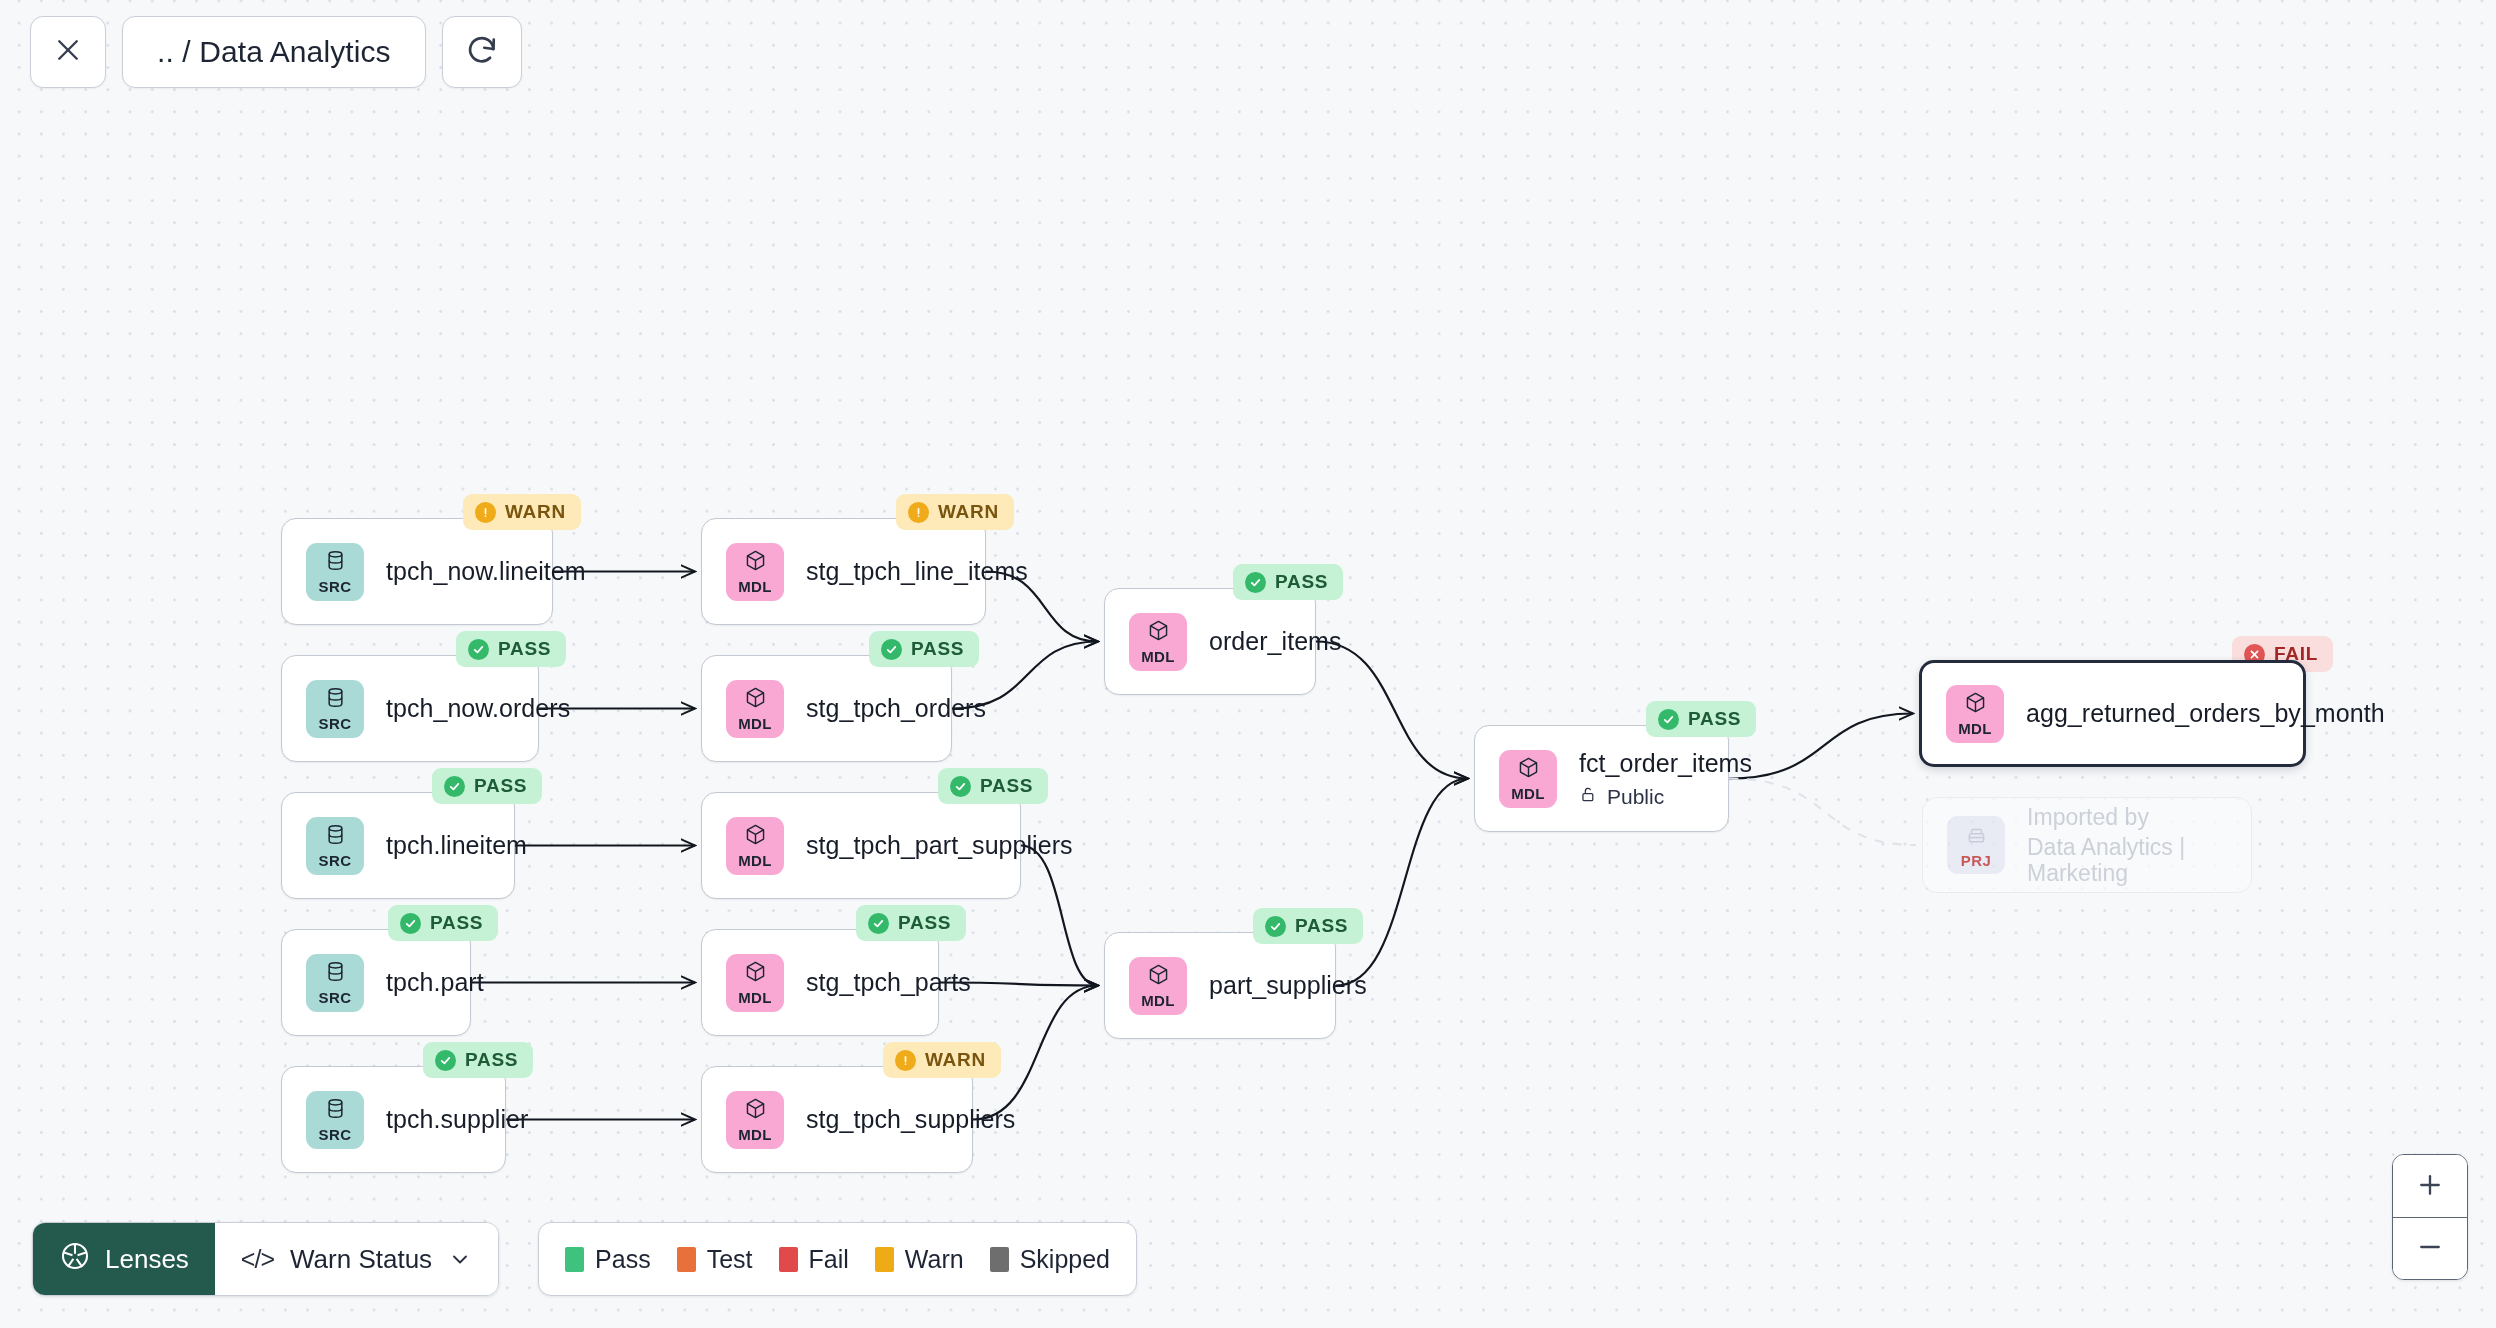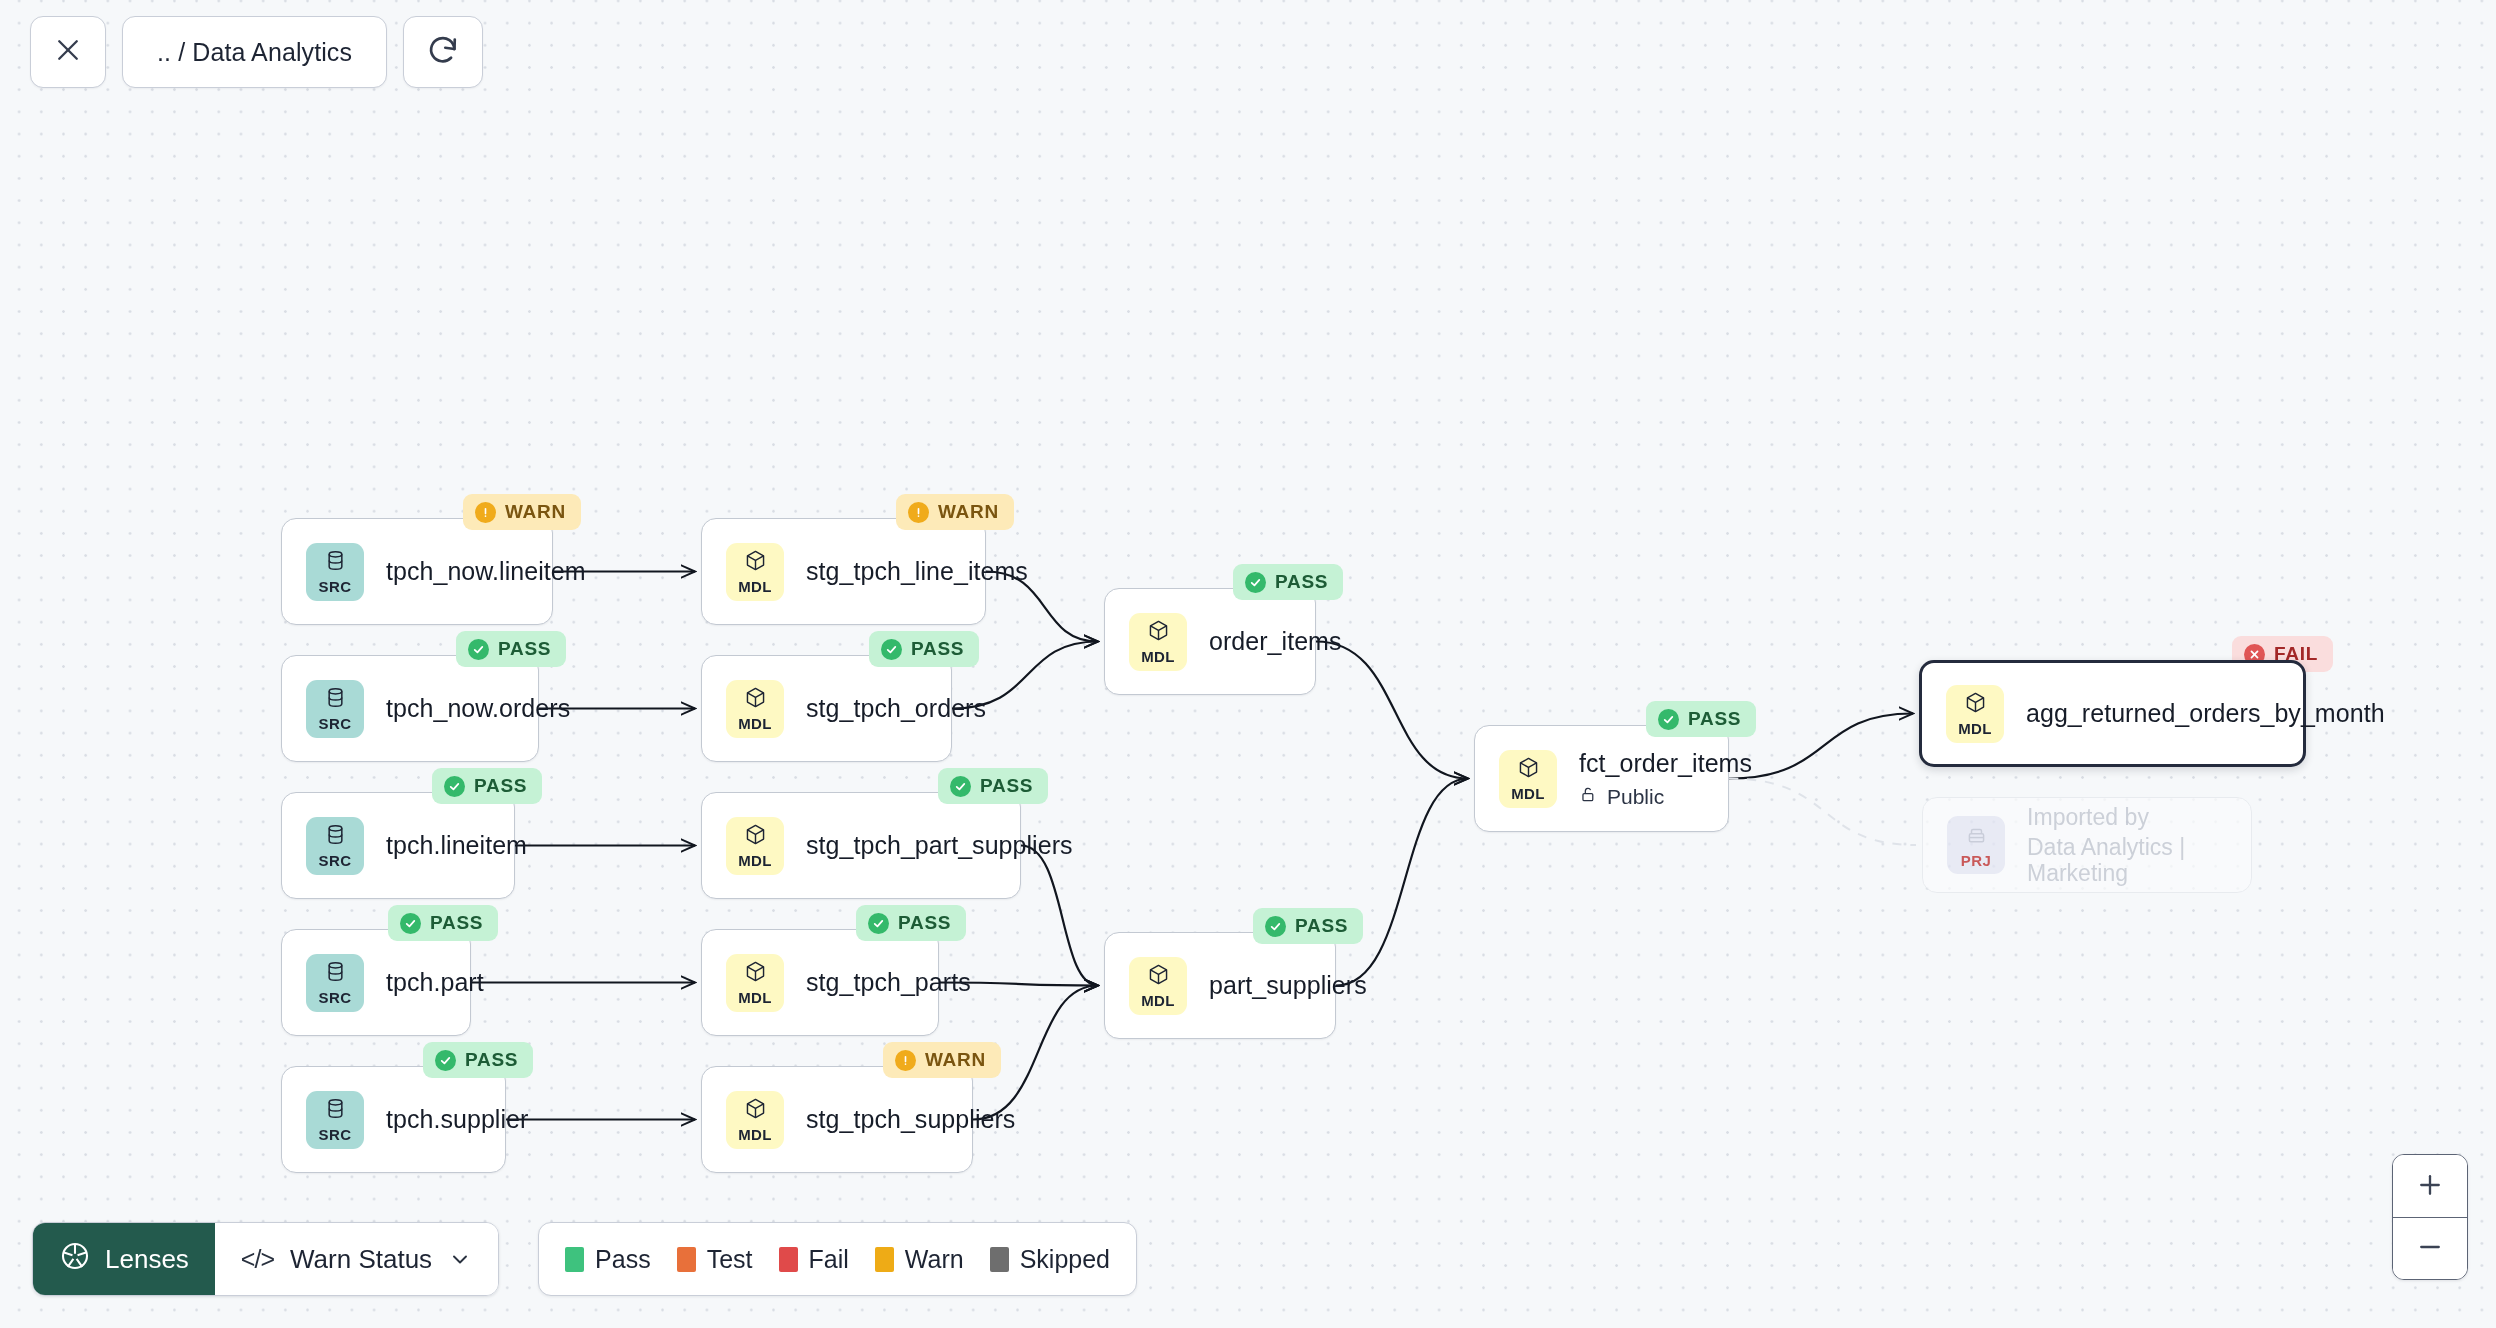--- a/index.html
+++ b/index.html
@@ -36,21 +36,21 @@
     height: 72px;
     display: flex; align-items: center; justify-content: center;
     box-shadow: 0 1px 2px rgba(18,25,38,0.05);
     cursor: pointer;
     flex: none;
   }
   .tb-close { width: 76px; }
   .tb-close svg { width: 30px; height: 30px; }
   .tb-breadcrumb {
     padding: 0 34px;
-    font-size: 25px;
+    font-size: 30px;
     color: #1d2433;
     letter-spacing: 0.1px;
     white-space: nowrap;
   }
   .tb-search {
     flex: 1 1 auto;
     background: #ffffff;
     border: 1.6px solid #c9ced8;
     border-radius: 13px;
     height: 72px;
@@ -113,21 +113,21 @@
   }
   .chip {
     flex: none;
     width: 58px; height: 58px;
     border-radius: 11px;
     display: flex; flex-direction: column;
     align-items: center; justify-content: center;
     gap: 6px;
   }
   .chip.src { background: #a9dad6; }
-  .chip.mdl { background: #fef9c3; }
+  .chip.mdl { background: #f9a8d4; }
   .chip.prj { background: #e3e5f3; }
   .chip svg { width: 23px; height: 23px; display: block; }
   .chip .abbr {
     font-size: 15px;
     font-weight: 600;
     color: #1d2433;
     letter-spacing: 0.4px;
     line-height: 1;
     margin-top: 1px;
   }

